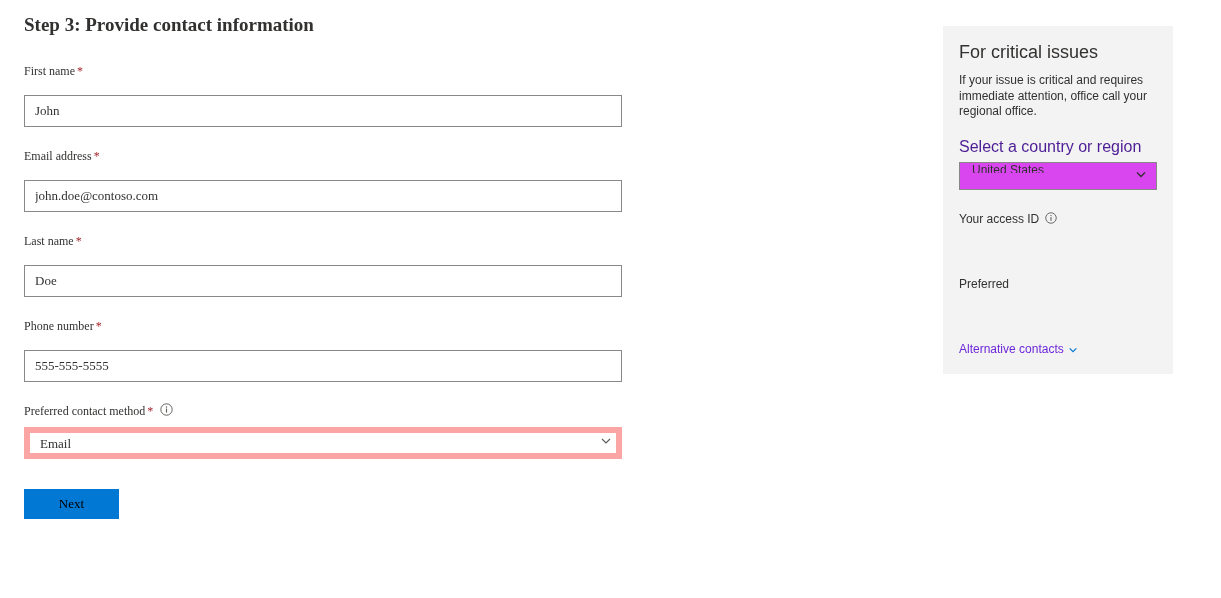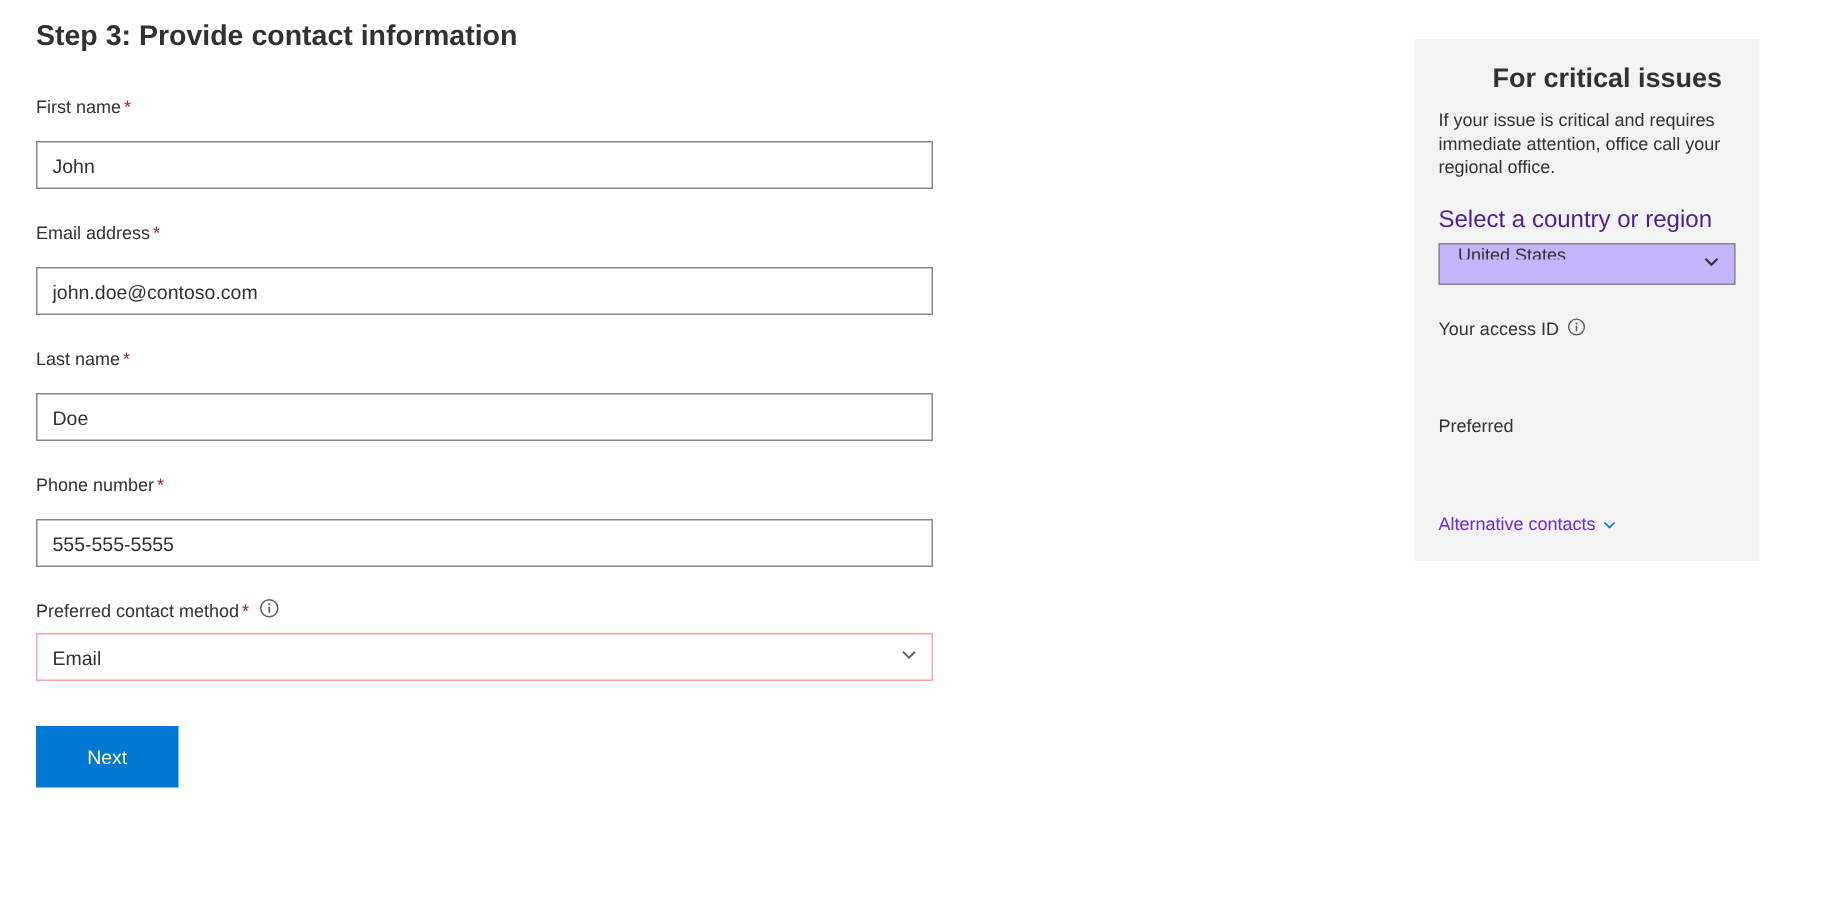--- a/index.html
+++ b/index.html
@@ -14,20 +14,21 @@
     background: #ffffff;
     width: 1221px;
     height: 598px;
     position: relative;
   }
   .main-column {
     position: absolute;
     left: 24px;
     top: 14px;
     width: 598px;
+    font-family: Liberation Serif, serif;
   }
   .step-heading {
     font-size: 19px;
     font-weight: 600;
     color: #323130;
     margin-bottom: 28px;
   }
   .step-heading.disabled {
     color: #a19f9d;
   }
@@ -55,21 +56,21 @@
     background: #ffffff;
     margin-top: 10px;
   }
   .select-wrapper {
     position: relative;
     width: 100%;
   }
   .select-input {
     width: 100%;
     height: 32px;
-    border: 1px solid #fca5a5;
+    border: 6px solid #fca5a5;
     padding: 0 30px 0 10px;
     font-size: 13px;
     font-family: inherit;
     color: #323130;
     background: #ffffff;
     appearance: none;
     -webkit-appearance: none;
     cursor: pointer;
   }
   .select-chevron {
@@ -81,45 +82,44 @@
   }
   .info-icon {
     display: inline-block;
     vertical-align: middle;
     margin-left: 4px;
     position: relative;
     top: -1px;
   }
   .primary-button {
     background: #0078d4;
-    color: #fef9c3;
+    color: #000000;
     border: none;
-    height: 41px;
+    height: 30px;
     min-width: 95px;
     padding: 0 16px;
     font-size: 13px;
     font-family: inherit;
     cursor: pointer;
     margin-top: 8px;
     margin-bottom: 48px;
   }
   .sidebar {
     position: absolute;
     right: 48px;
     top: 26px;
     width: 230px;
     background: #f3f3f3;
     padding: 16px 16px 18px 16px;
   }
   .sidebar-heading {
     font-size: 18px;
-    font-weight: 700;
+    font-weight: 400;
     color: #323130;
     margin-bottom: 10px;
-    margin-left: 36px;
   }
   .sidebar-text {
     font-size: 12px;
     color: #323130;
     line-height: 1.3;
     margin-bottom: 18px;
   }
   .sidebar-label {
     font-size: 16px;
     color: #4c1d95;
@@ -132,21 +132,21 @@
     margin-bottom: 22px;
   }
   .sidebar-select {
     width: 100%;
     height: 28px;
     border: 1px solid #8a8886;
     padding: 0 28px 16px 12px;
     font-size: 12px;
     font-family: inherit;
     color: #323130;
-    background: #c4b5fd;
+    background: #d946ef;
     appearance: none;
     -webkit-appearance: none;
     cursor: pointer;
   }
   .sidebar-section {
     margin-bottom: 22px;
   }
   .sidebar-section-label {
     font-size: 12px;
     color: #323130;

